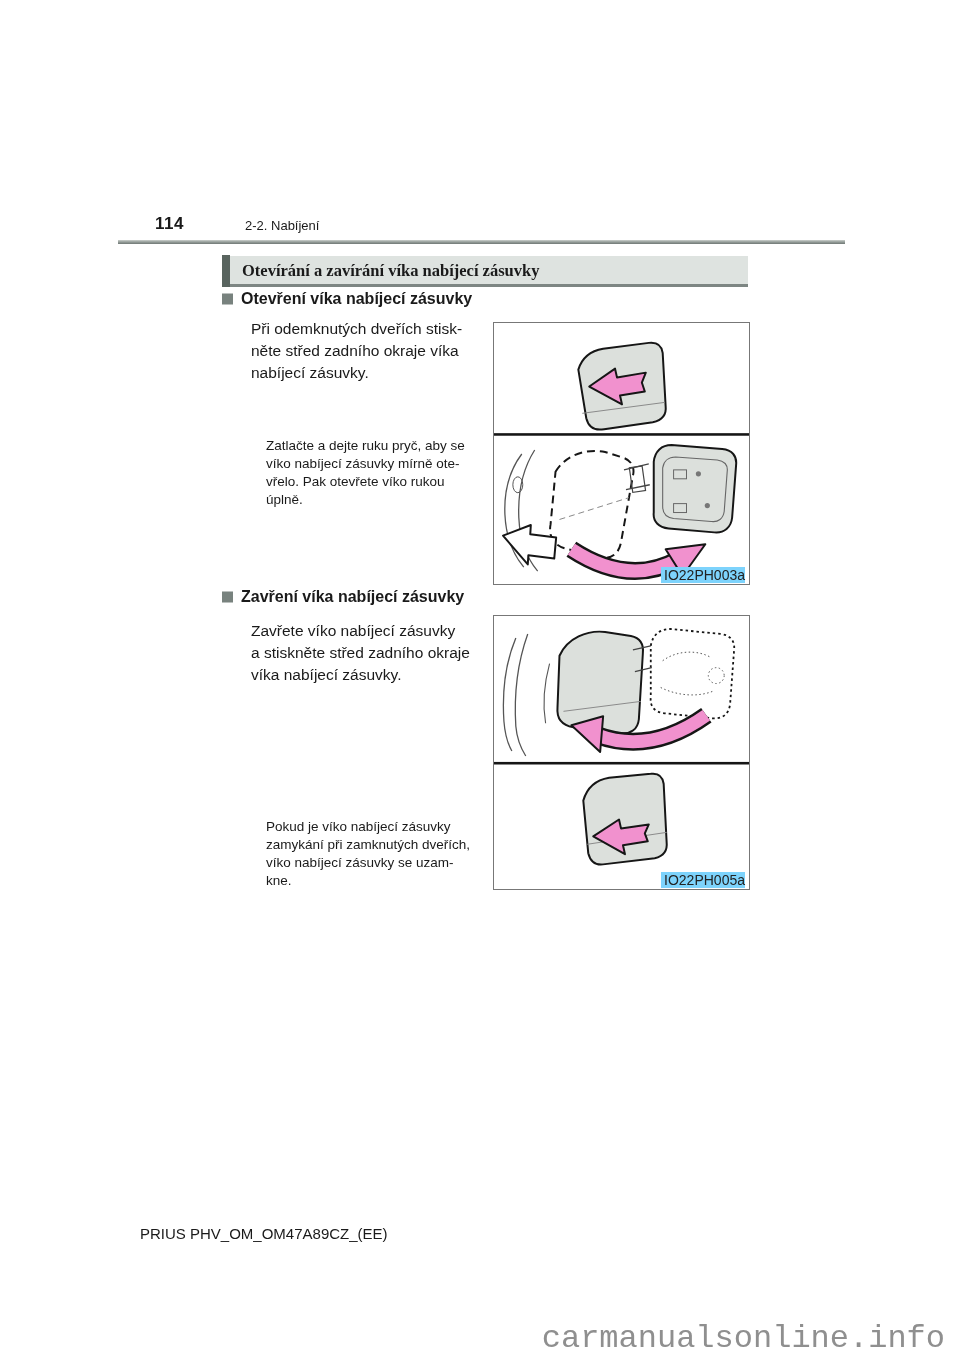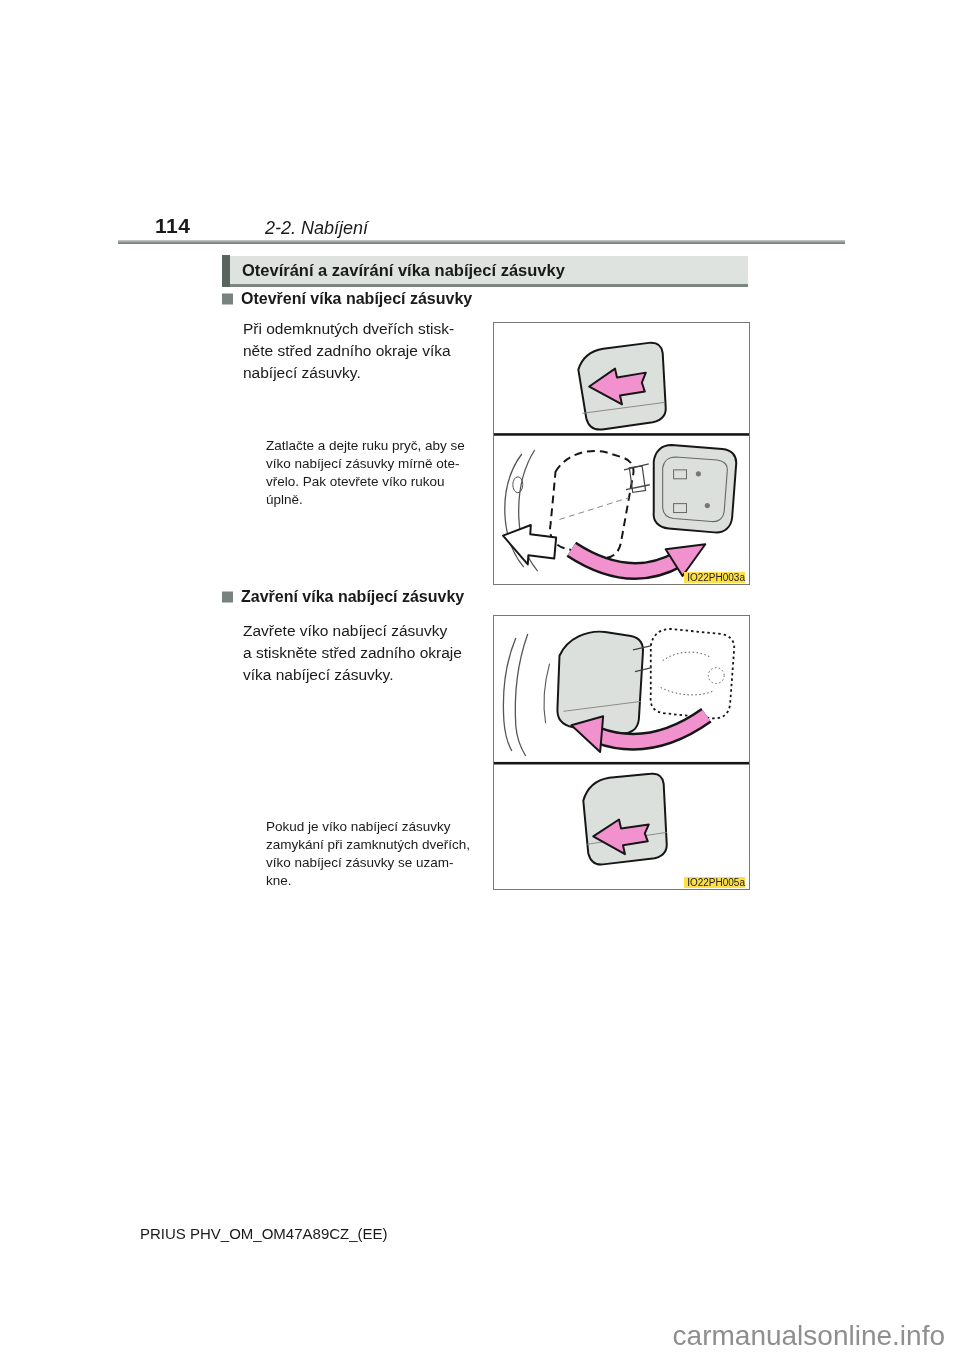--- a/index.html
+++ b/index.html
@@ -1,54 +1,54 @@
 <!DOCTYPE html>
 <html><head>
 <meta charset="utf-8">
 <style>
   * { margin:0; padding:0; box-sizing:border-box; }
   html,body { background:#ffffff; }
   body { font-family:"Liberation Sans","DejaVu Sans",sans-serif; color:#1a1a1a; }
   .page { position:relative; width:960px; height:1358px; background:#fff; overflow:hidden; }
 
-  .page-number { position:absolute; left:155px; top:214px; font-size:21px; font-weight:bold; letter-spacing:.5px; }
-  .chapter { position:absolute; left:265px; top:218px; font-size:18px;font-style:italic; }
+  .page-number { position:absolute; left:155px; top:214px; font-size:17px; font-weight:bold; letter-spacing:.5px; }
+  .chapter { position:absolute; left:245px; top:218px; font-size:13px; }
   .header-rule { position:absolute; left:118px; top:240px; width:727px; height:4px;
                  background:linear-gradient(to bottom,#ccd1ce 0%,#9aa29e 45%,#6f7875 100%); }
 
   .section-bar { position:absolute; left:222px; top:256px; width:526px; height:31px;
                  background:#dee3e0; border-bottom:3px solid #7d8683; }
   .section-bar .accent { position:absolute; left:0; top:-1px; bottom:-3px; width:8px; background:#59645f; }
-  .section-bar .bar-title { position:absolute; left:20px; top:5px; font-size:16.5px; font-weight:bold; }
+  .section-bar .bar-title { position:absolute; left:20px; top:5px; font-size:16.5px; font-weight:bold;font-family:Liberation Serif, serif; }
 
   .subheading { position:absolute; font-size:16px; font-weight:bold; }
   .subheading .bullet { display:inline-block; width:11px; height:11px; background:#78827e;
                         margin-right:8px; transform:translateY(0.5px); }
   .h-open  { left:222px; top:290px; }
   .h-close { left:222px; top:588px; }
 
-  .intro { position:absolute; font-size:15.5px; line-height:22px; white-space:pre-line; }
+  .intro { position:absolute; font-size:15.5px; line-height:22px; white-space:pre-line;margin-left:8px; }
   .intro-open  { left:243px; top:318px; width:255px; }
   .intro-close { left:243px; top:620px; width:255px; }
 
   .note { position:absolute; font-size:13.5px; line-height:18px; white-space:pre-line; }
   .note-open-1  { left:266px; top:390px; width:238px;margin-top:47px; }
   .note-open-2  { left:266px; top:468px; width:238px; }
   .note-close-1 { left:266px; top:688px; width:244px; }
   .note-close-2 { left:266px; top:818px; width:238px; }
 
   .figure-box { position:absolute; left:493px; width:257px; border:1.5px solid #777; background:#fff; }
   .figure-open  { top:322px; height:263px; }
   .figure-close { top:615px; height:275px; }
   .figure-box svg { display:block; width:100%; height:100%; }
-  .figure-label { position:absolute; right:4px; bottom:1px; font-size:10px; color:#222;
-                  background:#fde047; padding-left:3px; }
+  .figure-label { position:absolute; right:4px; bottom:1px; font-size:14px; color:#222;
+                  background:#7dd3fc; padding-left:3px; }
 
   .footer-code { position:absolute; left:140px; top:1225px; font-size:15px; }
-  .watermark { position:absolute; right:15px; top:1320px; font-size:28px; color:#8f8f8f; }
+  .watermark { position:absolute; right:15px; top:1320px; font-size:32px; color:#8f8f8f;font-family:Liberation Mono, monospace; }
 </style>
 </head>
 <body>
 
 <div class="page">
 
   <div class="page-number">114</div>
   <div class="chapter">2-2. Nabíjení</div>
   <div class="header-rule"></div>
 

